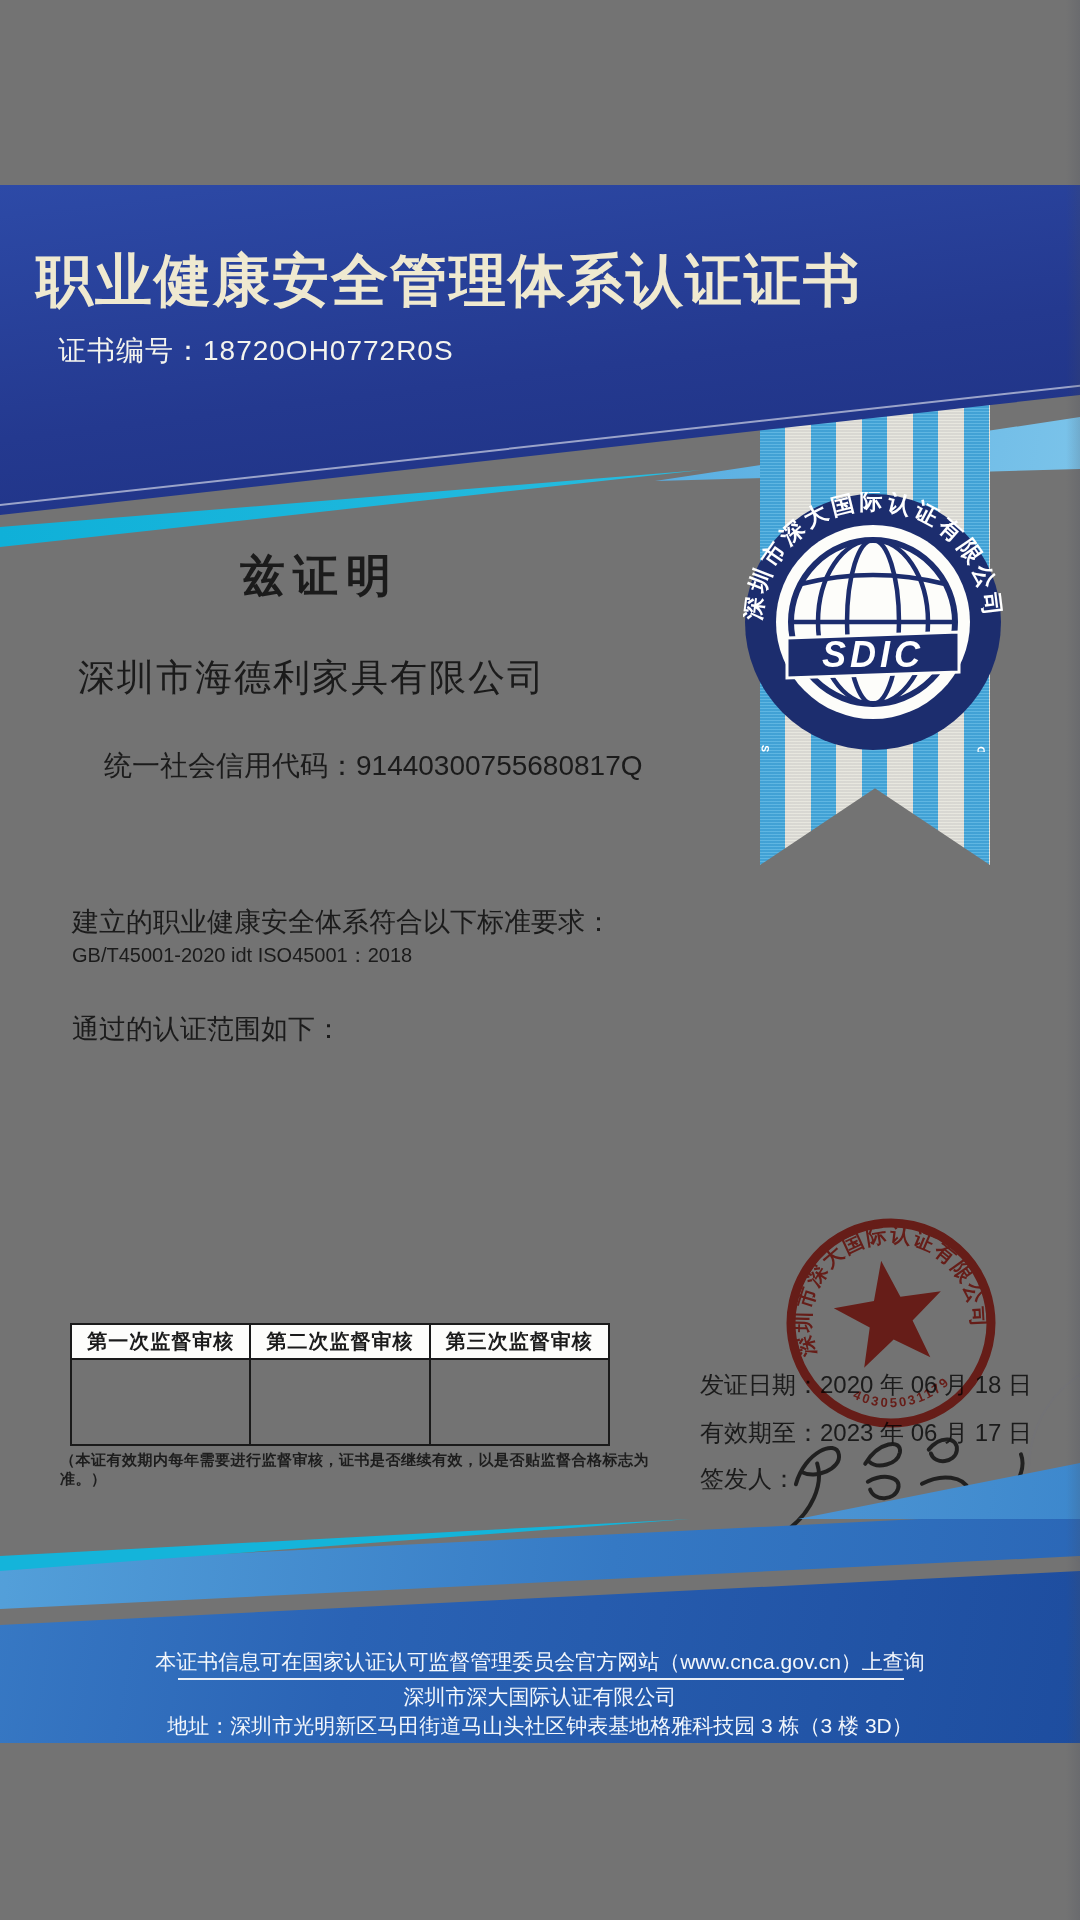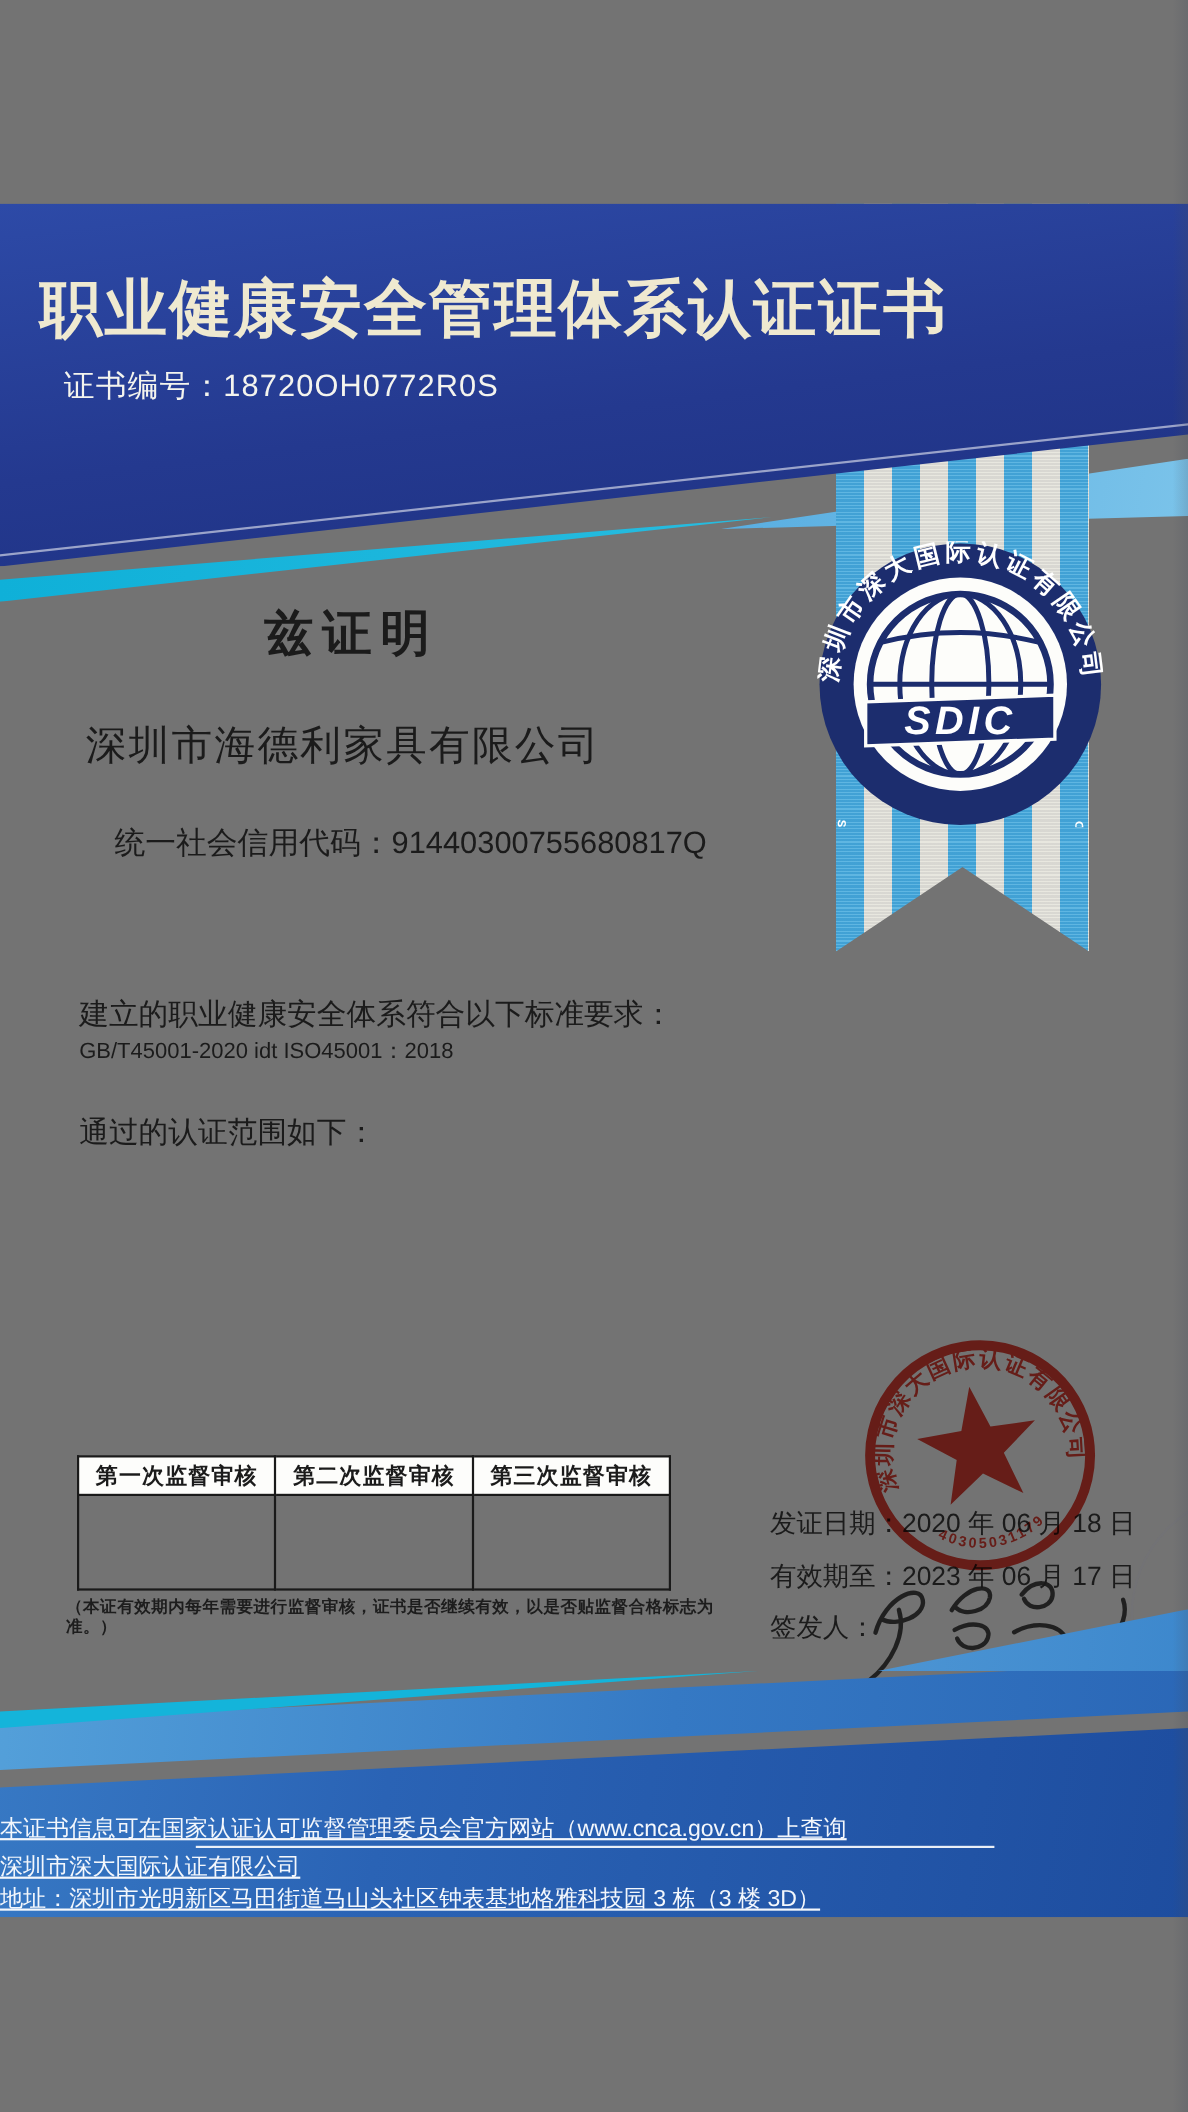--- a/index.html
+++ b/index.html
@@ -74,21 +74,21 @@
 
   
   .ftr-band{clip-path:polygon(0 1565px,1080px 1511px,1080px 1556px,0 1609px);
     background:linear-gradient(95deg,#5aa8de 0%,#3579c4 60%,#2a66b6 100%);}
   .ftr-teal{clip-path:polygon(0 1556px,0 1571px,690px 1519px);
     background:#14b4da;}
   .ftr-corner{clip-path:polygon(798px 1519px,1080px 1463px,1080px 1519px);
     background:linear-gradient(95deg,#7fc0e8,#3b86cc);}
   .ftr-block{clip-path:polygon(0 1625px,1080px 1571px,1080px 1743px,0 1743px);
     background:linear-gradient(100deg,#4189cf 0%,#2a63b5 45%,#1d4c9e 100%);}
-  .ftr-text{position:absolute;left:0;width:1080px;color:#f3f7fc;text-decoration:underline;}
+  .ftr-text{position:absolute;left:0;width:1080px;text-align:center;color:#f3f7fc;}
   .ftr-l1{top:1648px;font-size:21px;}
   .ftr-rule{position:absolute;left:178px;top:1678px;width:726px;height:2px;background:rgba(255,255,255,.9);}
   .ftr-l2{top:1683px;font-size:21px;}
   .ftr-l3{top:1712px;font-size:21px;}
 
   .edge-shade{position:absolute;right:0;top:0;width:14px;height:1920px;
     background:linear-gradient(90deg,rgba(0,0,0,0),rgba(70,75,90,.20));}
 </style>
 </head>
 <body>

